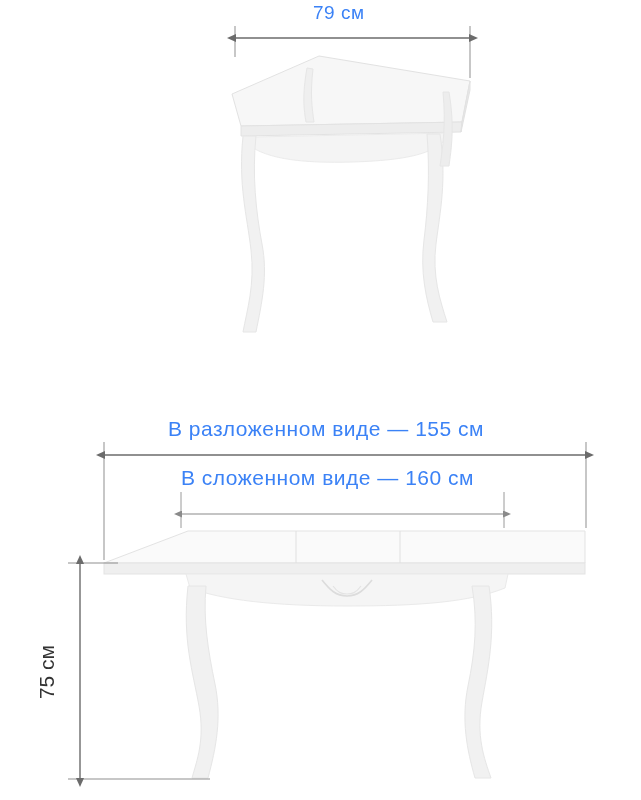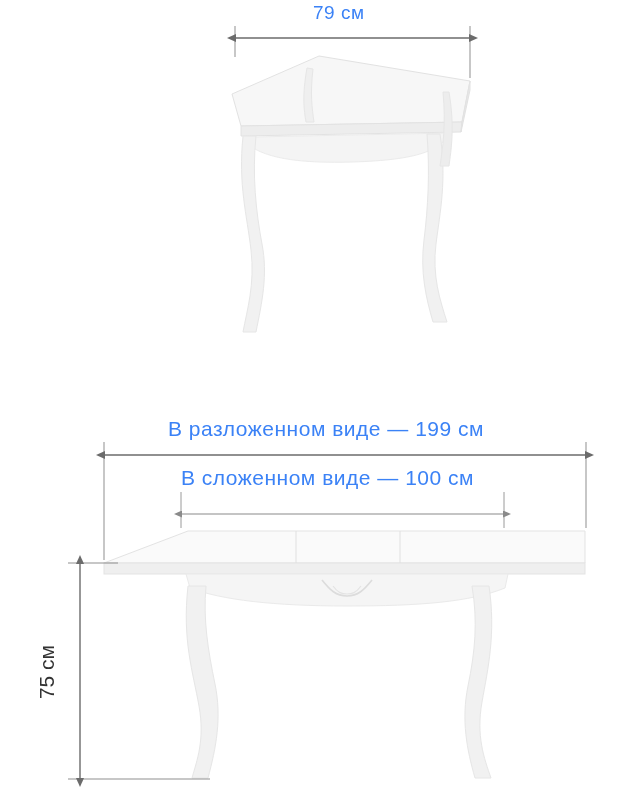--- a/index.html
+++ b/index.html
@@ -116,19 +116,19 @@
 
     <g>
       <line x1="68" y1="563" x2="118" y2="563" stroke="#8f8f8f" stroke-width="1"></line>
       <line x1="68" y1="779" x2="210" y2="779" stroke="#8f8f8f" stroke-width="1"></line>
       <line x1="80" y1="564" x2="80" y2="778" stroke="#6b6b6b" stroke-width="1.4" marker-start="url(#arrL)" marker-end="url(#arrR)"></line>
     </g>
   </svg>
 
   <div class="dim-label" style="left:313px; top:2px;">79 см</div>
 
-  <div class="dim-label big" style="left:168px; top:417px;">В разложенном виде — 199 см</div>
+  <div class="dim-label big" style="left:168px; top:417px;">В разложенном виде — 155 см</div>
 
-  <div class="dim-label big" style="left:181px; top:466px;">В сложенном виде — 100 см</div>
+  <div class="dim-label big" style="left:181px; top:466px;">В сложенном виде — 160 см</div>
 
   <div class="vert-label" style="left:20px; top:660px; transform: rotate(-90deg);">75 см</div>
 
 </div>
 
 </body></html>

